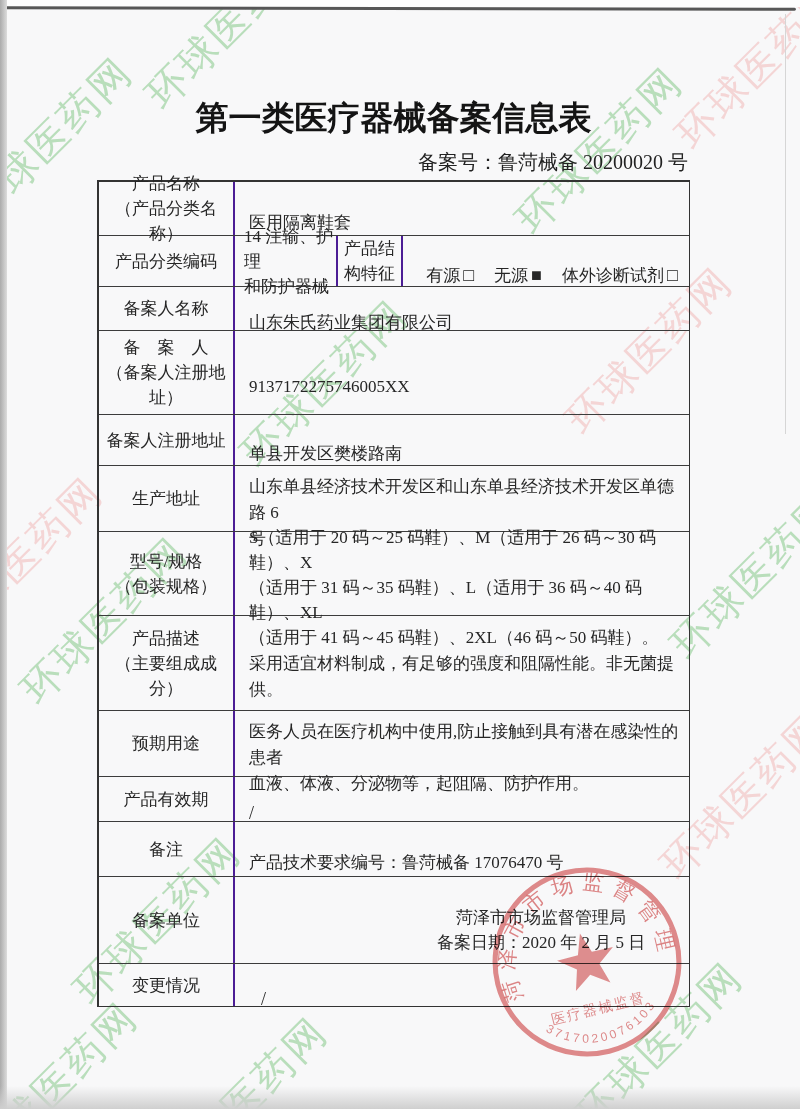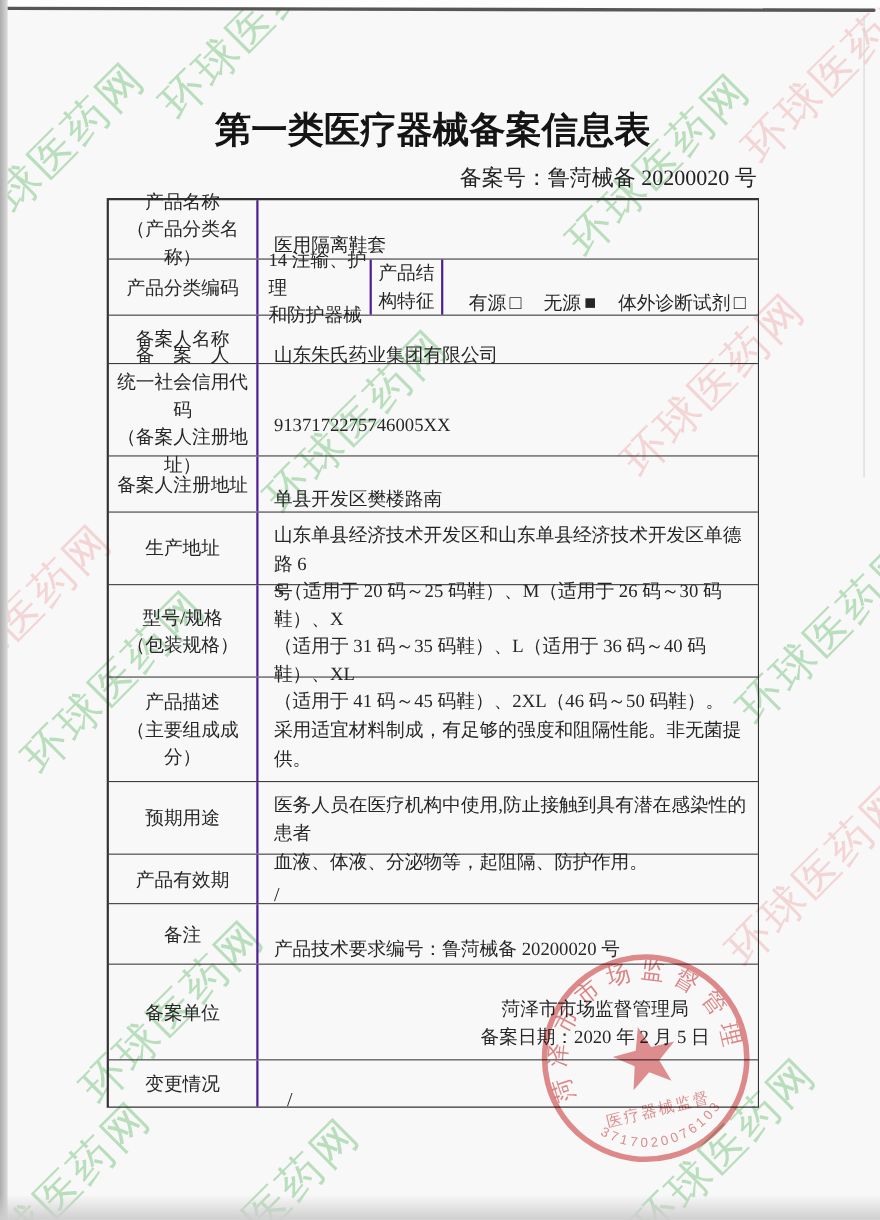--- a/index.html
+++ b/index.html
@@ -127,21 +127,20 @@
           <div>备案人名称</div>
         </div>
         <div class="cell val">
           <div>山东朱氏药业集团有限公司</div>
         </div>
       </div>
 
       <div class="row" style="height:84px">
         <div class="cell lab">
           <div>备　案　人</div>
-          <div>统一社会信用代码</div>
           <div>（备案人注册地址）</div>
         </div>
         <div class="cell val">
           <div>9137172275746005XX</div>
         </div>
       </div>
 
       <div class="row" style="height:51px">
         <div class="cell lab">
           <div>备案人注册地址</div>
@@ -200,21 +199,21 @@
         <div class="cell val slash">
           <div>/</div>
         </div>
       </div>
 
       <div class="row" style="height:55px">
         <div class="cell lab">
           <div>备注</div>
         </div>
         <div class="cell val">
-          <div>产品技术要求编号：鲁菏械备 20200020 号</div>
+          <div>产品技术要求编号：鲁菏械备 17076470 号</div>
         </div>
       </div>
 
       <div class="row" style="height:87px">
         <div class="cell lab">
           <div>备案单位</div>
         </div>
         <div class="cell val unit-cell">
           <div class="unit-block">
             <div>菏泽市市场监督管理局</div>

